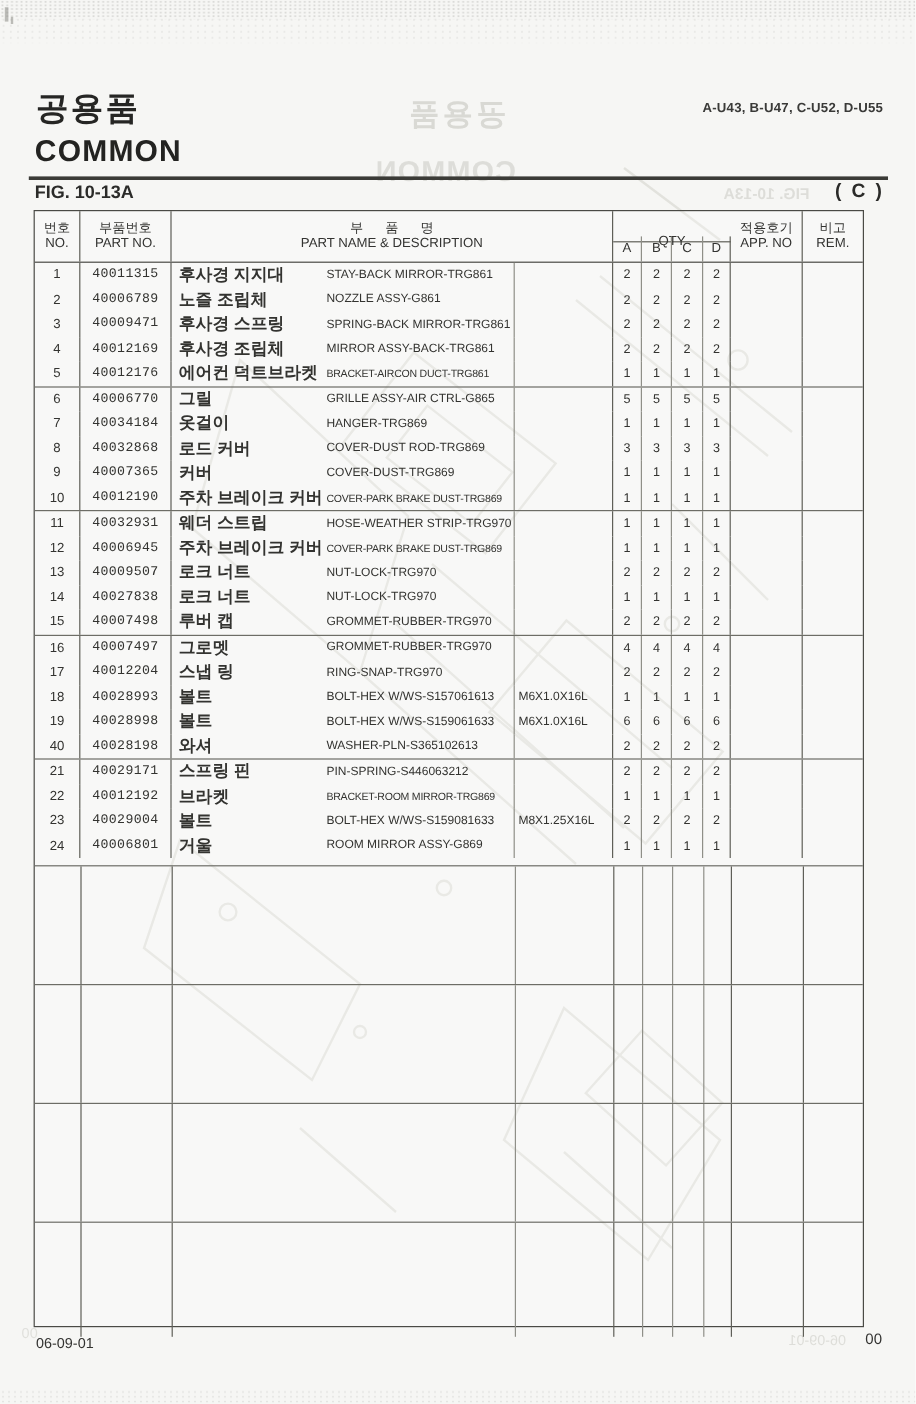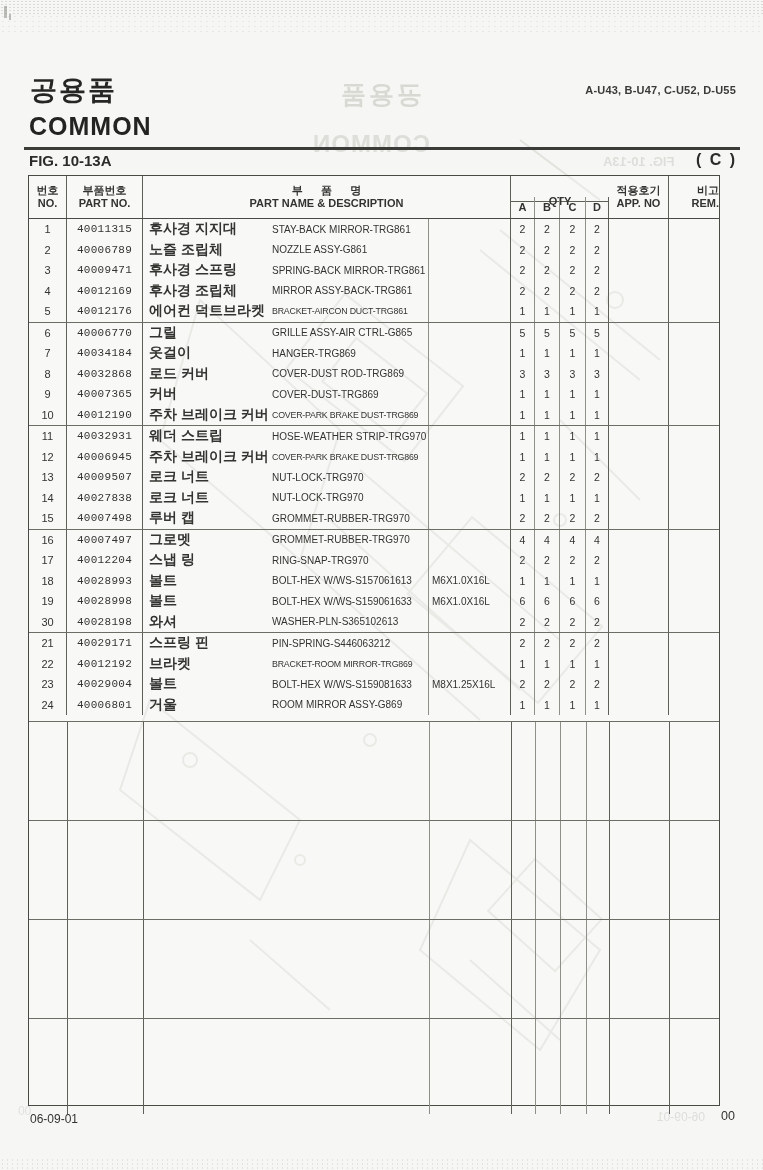--- a/index.html
+++ b/index.html
@@ -47,32 +47,32 @@
   .ghost-art{position:absolute; left:0; top:0; pointer-events:none;}
 
   
   :root{ --cols: 38px 76px 126px 160px 82px 24px 25px 26px 23px 60px 50px; }
   .parts-table{
     position:absolute; left:28px; top:175px; width:690px; height:929px;
     border:1.6px solid #4a4a45; box-sizing:content-box; background:rgba(255,255,255,.25);
   }
   .thead{display:grid; grid-template-columns:var(--cols); grid-template-rows:21px 21px;
     border-bottom:1.4px solid #4a4a45; font-size:11px; color:#333331;}
-  .th{display:flex; flex-direction:column; align-items:center; justify-content:center; line-height:13px; box-sizing:border-box;font-weight:bold;}
+  .th{display:flex; flex-direction:column; align-items:center; justify-content:center; line-height:13px; box-sizing:border-box;}
   .b-r{border-right:1px solid #5f5f58;}
   .b-r-lt{border-right:1px solid #8f8f88;}
   .h-no{grid-column:1; grid-row:1/3;}
   .h-part{grid-column:2; grid-row:1/3;}
   .h-name{grid-column:3/6; grid-row:1/3;}
   .h-name .pre{white-space:pre;}
   .h-qty{grid-column:6/10; grid-row:1; border-bottom:1px solid #5f5f58;margin-top:25px;}
   .h-sub{grid-row:2; display:flex; align-items:center; justify-content:center;}
   .h-a{grid-column:6;} .h-b{grid-column:7;} .h-c{grid-column:8;} .h-d{grid-column:9;}
   .h-app{grid-column:10; grid-row:1/3;}
-  .h-rem{grid-column:11; grid-row:1/3;align-items:flex-end;}
+  .h-rem{grid-column:11; grid-row:1/3;}
 
   .row-group{border-bottom:1px solid #6d6d66;}
   .row-group.last{padding-bottom:6px;}
   .tr{display:grid; grid-template-columns:var(--cols); height:20.5px; align-items:center;}
   .td{box-sizing:border-box; height:100%; display:flex; align-items:center; font-size:10.5px; color:#333330; overflow:hidden; white-space:nowrap;}
   .c-no{justify-content:center; font-size:11px;}
   .c-part{justify-content:center; font-size:11px; letter-spacing:.3px;font-family:Liberation Mono, monospace;}
   .c-kr{padding-left:6px; font-size:14px;font-weight:bold;}
   .c-en{padding-left:3px; font-size:10px;}
   .c-en.small{font-size:8.8px; letter-spacing:-.2px;}
@@ -422,21 +422,21 @@
     <div class="td c-en b-r-lt">BOLT-HEX W/WS-S159061633</div>
     <div class="td c-spec b-r">M6X1.0X16L</div>
     <div class="td c-qty b-r-lt">6</div>
     <div class="td c-qty b-r-lt">6</div>
     <div class="td c-qty b-r-lt">6</div>
     <div class="td c-qty b-r">6</div>
     <div class="td c-app b-r"></div>
     <div class="td c-rem"></div>
   </div>
           <div class="tr">
-    <div class="td c-no b-r">30</div>
+    <div class="td c-no b-r">40</div>
     <div class="td c-part b-r">40028198</div>
     <div class="td c-kr">와셔</div>
     <div class="td c-en b-r-lt">WASHER-PLN-S365102613</div>
     <div class="td c-spec b-r"></div>
     <div class="td c-qty b-r-lt">2</div>
     <div class="td c-qty b-r-lt">2</div>
     <div class="td c-qty b-r-lt">2</div>
     <div class="td c-qty b-r">2</div>
     <div class="td c-app b-r"></div>
     <div class="td c-rem"></div>

